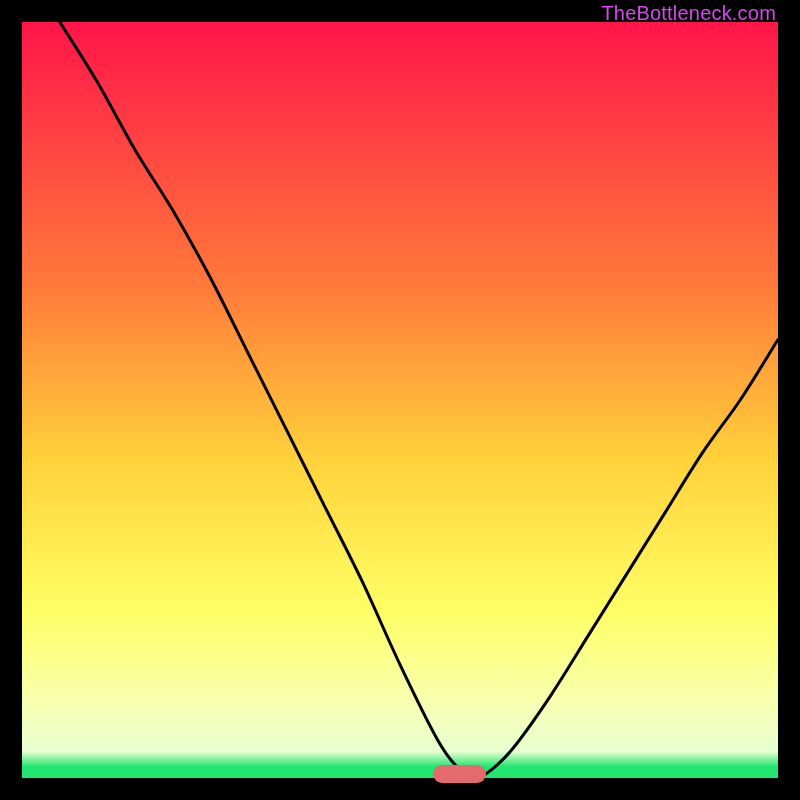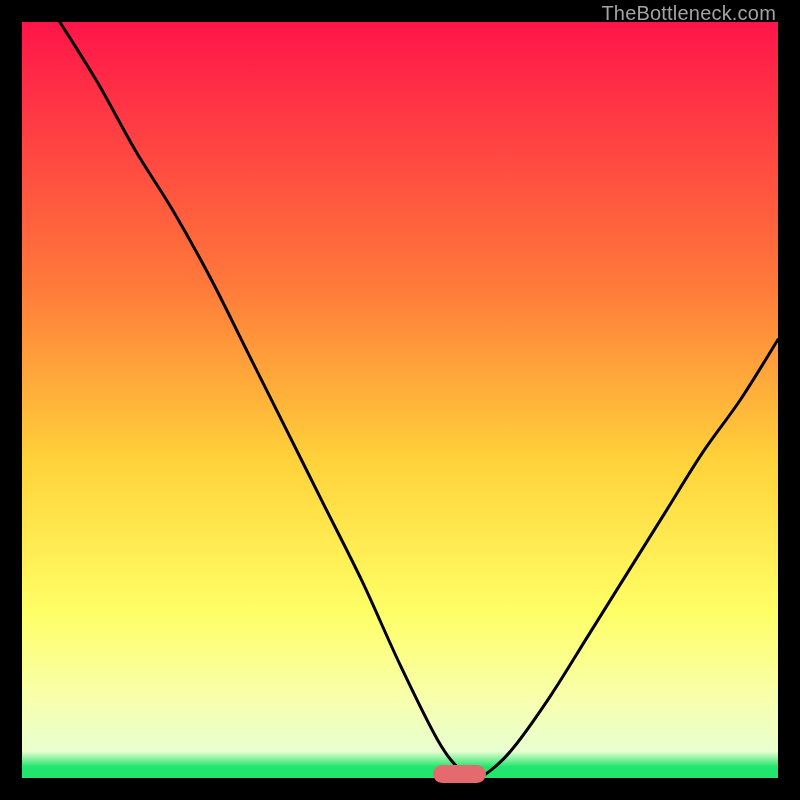--- a/index.html
+++ b/index.html
@@ -38,21 +38,21 @@
     top: 0;
     width: 756px;
     height: 756px;
   }
   .watermark {
     position: absolute;
     top: 2px;
     right: 24px;
     font-family: Arial, Helvetica, sans-serif;
     font-size: 20px;
-    color: #a3a3a3;
+    color: #d946ef;
     letter-spacing: 0.2px;
   }
   .marker {
     position: absolute;
     background: #e46a6d;
     border-radius: 9px;
   }
 </style>
 </head>
 <body>

